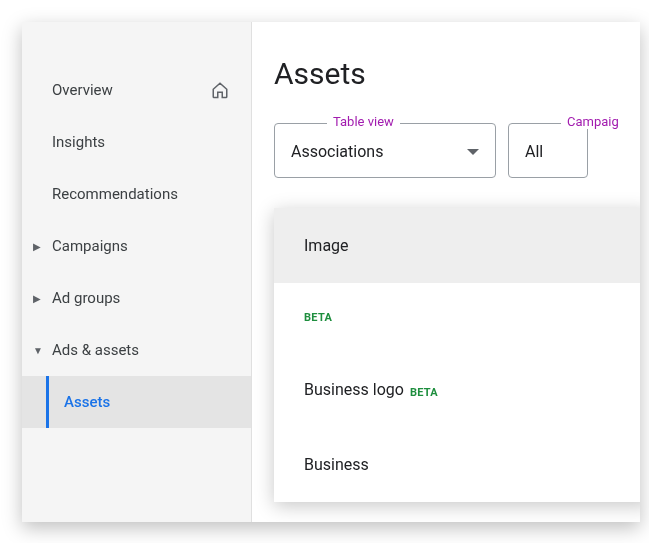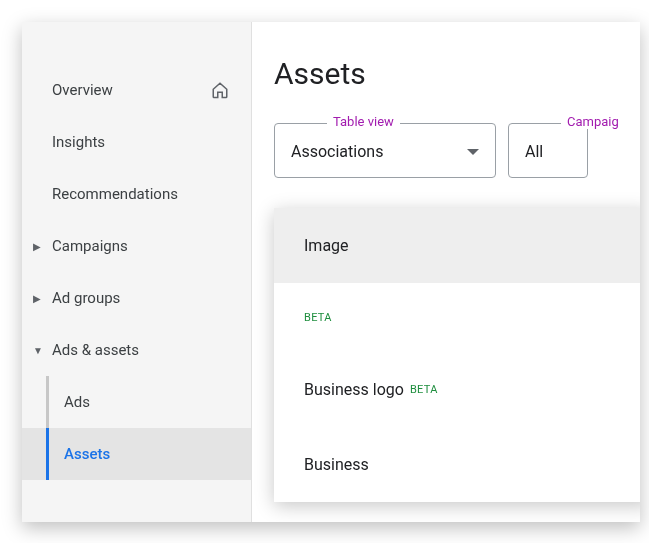--- a/index.html
+++ b/index.html
@@ -17,23 +17,23 @@
     .sub-item.active .sub-rail { background: #1a73e8; }
     .main { flex: 1; padding: 34px 0 0 22px; position: relative; overflow: hidden; }
     .page-title { font-size: 30px; color: #202124; font-weight: 400; margin-bottom: 32px; }
     .filters { display: flex; gap: 12px; }
     .fieldset { border: 1px solid #9aa0a6; border-radius: 4px; padding: 18px 16px 16px 16px; position: relative; min-width: 222px; background: #fff; }
     .fieldset.small { min-width: 80px; }
     .legend { position: absolute; top: -10px; left: 10px; background: #fff; padding: 0 6px; font-size: 13px; color: #a21caf; margin-left: 42px; }
     .select-val { font-size: 16px; color: #202124; display: flex; align-items: center; justify-content: space-between; }
     .dd-arrow { width: 0; height: 0; border-left: 6px solid transparent; border-right: 6px solid transparent; border-top: 6px solid #5f6368; margin-left: 24px; }
     .dropdown { position: absolute; left: -1px; right: -40px; top: 84px; width: 376px; background: #fff; box-shadow: 0 4px 18px rgba(0,0,0,0.22); z-index: 5; }
-    .dd-item { padding: 28px 30px; font-size: 16px; color: #202124; cursor: pointer; display: flex; align-items: center; gap: 6px; }
+    .dd-item { padding: 28px 30px; font-size: 16px; color: #202124; cursor: pointer; display: flex; align-items: flex-end; gap: 6px; }
     .dd-item.hover { background: #eeeeee; }
-    .beta { color: #1e8e3e; font-size: 11px; font-weight: 400; letter-spacing: 0.3px; }
+    .beta { color: #1e8e3e; font-size: 11px; font-weight: 700; letter-spacing: 0.3px; }
   </style>
 </head>
 <body>
 
 <div class="frame">
 
   <nav class="sidebar">
     <div class="side-item">
       <span>Overview</span>
       <svg class="home-ic" viewBox="0 0 24 24" fill="none" stroke="#5f6368" stroke-width="2">
@@ -52,24 +52,20 @@
     </div>
     <div class="side-item has-caret">
       <span class="caret">▶</span>
       <span>Ad groups</span>
     </div>
     <div class="side-item has-caret">
       <span class="caret">▼</span>
       <span>Ads &amp; assets</span>
     </div>
     <div class="subitems">
-      <div class="sub-item">
-        <span class="sub-rail"></span>
-        <span>Ads</span>
-      </div>
       <div class="sub-item active">
         <span class="sub-rail"></span>
         <span>Assets</span>
       </div>
     </div>
   </nav>
 
   <main class="main">
     <h1 class="page-title">Assets</h1>
 

